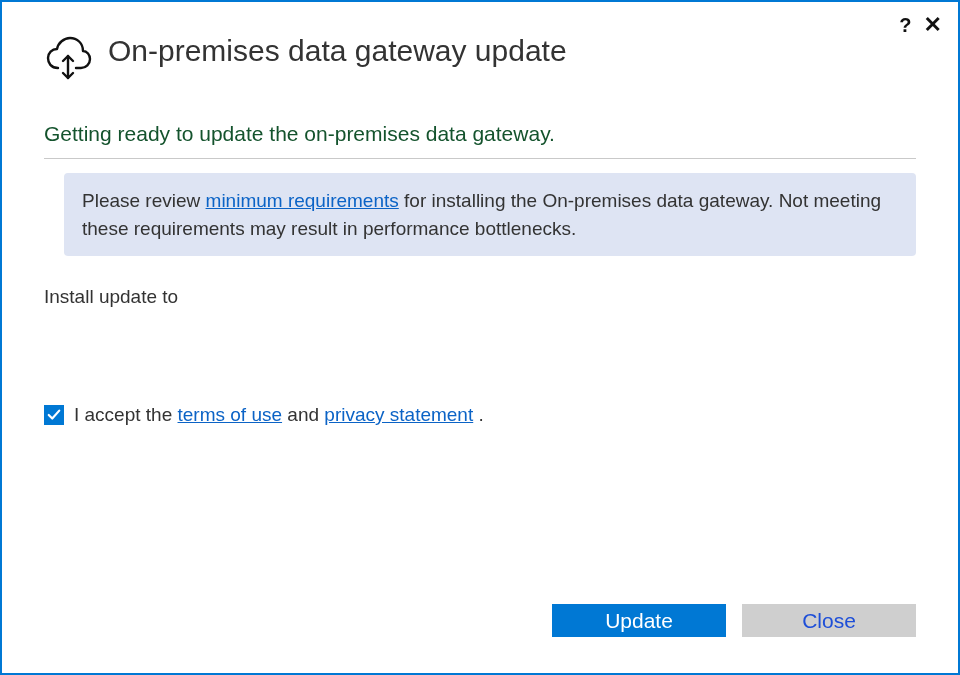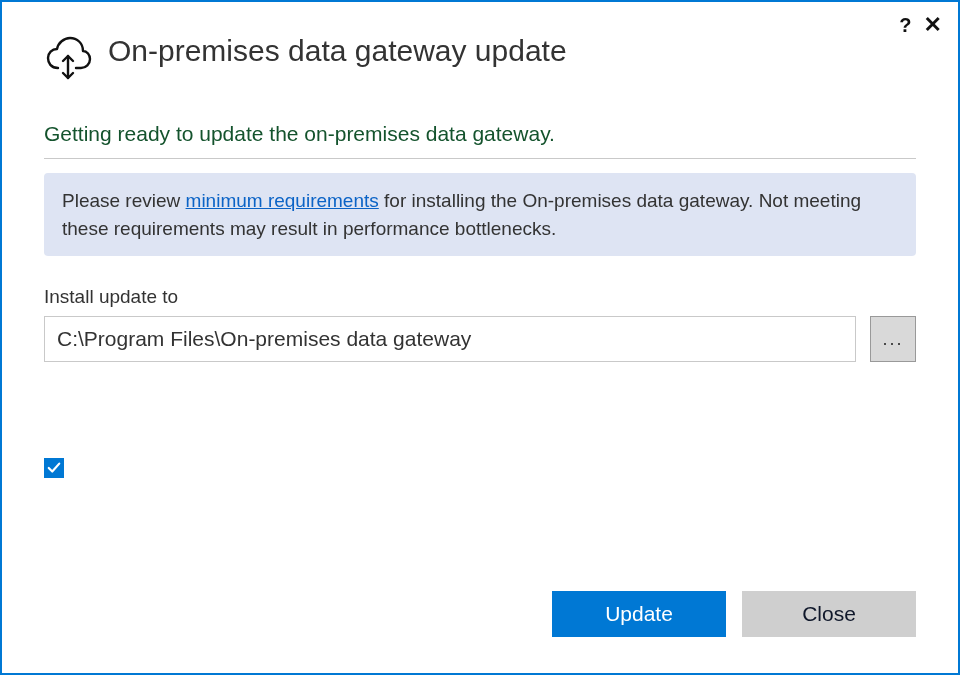--- a/index.html
+++ b/index.html
@@ -58,20 +58,21 @@
     border-top: 1px solid #c9c9c9;
   }
   .info-box {
     margin-top: 14px;
     background: #dee4f3;
     border-radius: 4px;
     padding: 14px 18px;
     font-size: 19px;
     color: #333;
     line-height: 1.45;
+    margin-left: 20px;
   }
   .info-box a {
     color: #0b63c6;
     text-decoration: underline;
   }
   .field-label {
     margin-top: 30px;
     font-size: 19px;
     color: #333;
   }
@@ -128,36 +129,36 @@
   }
   .buttons {
     position: absolute;
     right: 42px;
     bottom: 36px;
     display: flex;
     gap: 16px;
   }
   .btn {
     width: 174px;
-    height: 46px;
+    height: 33px;
     font-size: 21px;
     font-family: inherit;
     border: none;
     cursor: pointer;
     display: flex;
     align-items: center;
     justify-content: center;
   }
   .btn-primary {
     background: #0078d4;
     color: #fff;
   }
   .btn-secondary {
     background: #cfcfcf;
-    color: #0f172a;
+    color: #1d4ed8;
   }
 </style>
 </head>
 <body>
 
 <div class="window">
 
   <div class="titlebar-controls">
     <span class="help-icon">?</span>
     <span class="close-x">✕</span>
@@ -176,31 +177,30 @@
   </div>
 
   <div class="subtitle">Getting ready to update the on-premises data gateway.</div>
   <hr class="hr">
 
   <div class="info-box">
     <span>Please review </span><a href="#">minimum requirements</a><span> for installing the On-premises data gateway. Not meeting these requirements may result in performance bottlenecks.</span>
   </div>
 
   <div class="field-label">Install update to</div>
-  <div class="path-row">
-    <input class="path-input" type="text" value="C:\Program Files\On-premises data gateway" style="">
-    <button class="browse-btn">...</button>
-  </div>
 
   <div class="accept-row">
     <span class="checkbox">
       <svg viewBox="0 0 16 16">
           <polyline points="2,8 6,12 14,3" fill="none" stroke="#fff" stroke-width="2.5" stroke-linecap="round" stroke-linejoin="round"></polyline>
         </svg>
     </span>
+    <span>
+      <span>I accept the </span><a href="#">terms of use</a><span> and </span><a href="#">privacy statement</a><span> .</span>
+    </span>
   </div>
 
   <div class="buttons">
     <button class="btn btn-primary">Update</button>
     <button class="btn btn-secondary">Close</button>
   </div>
 
 </div>
 
 </body></html>

